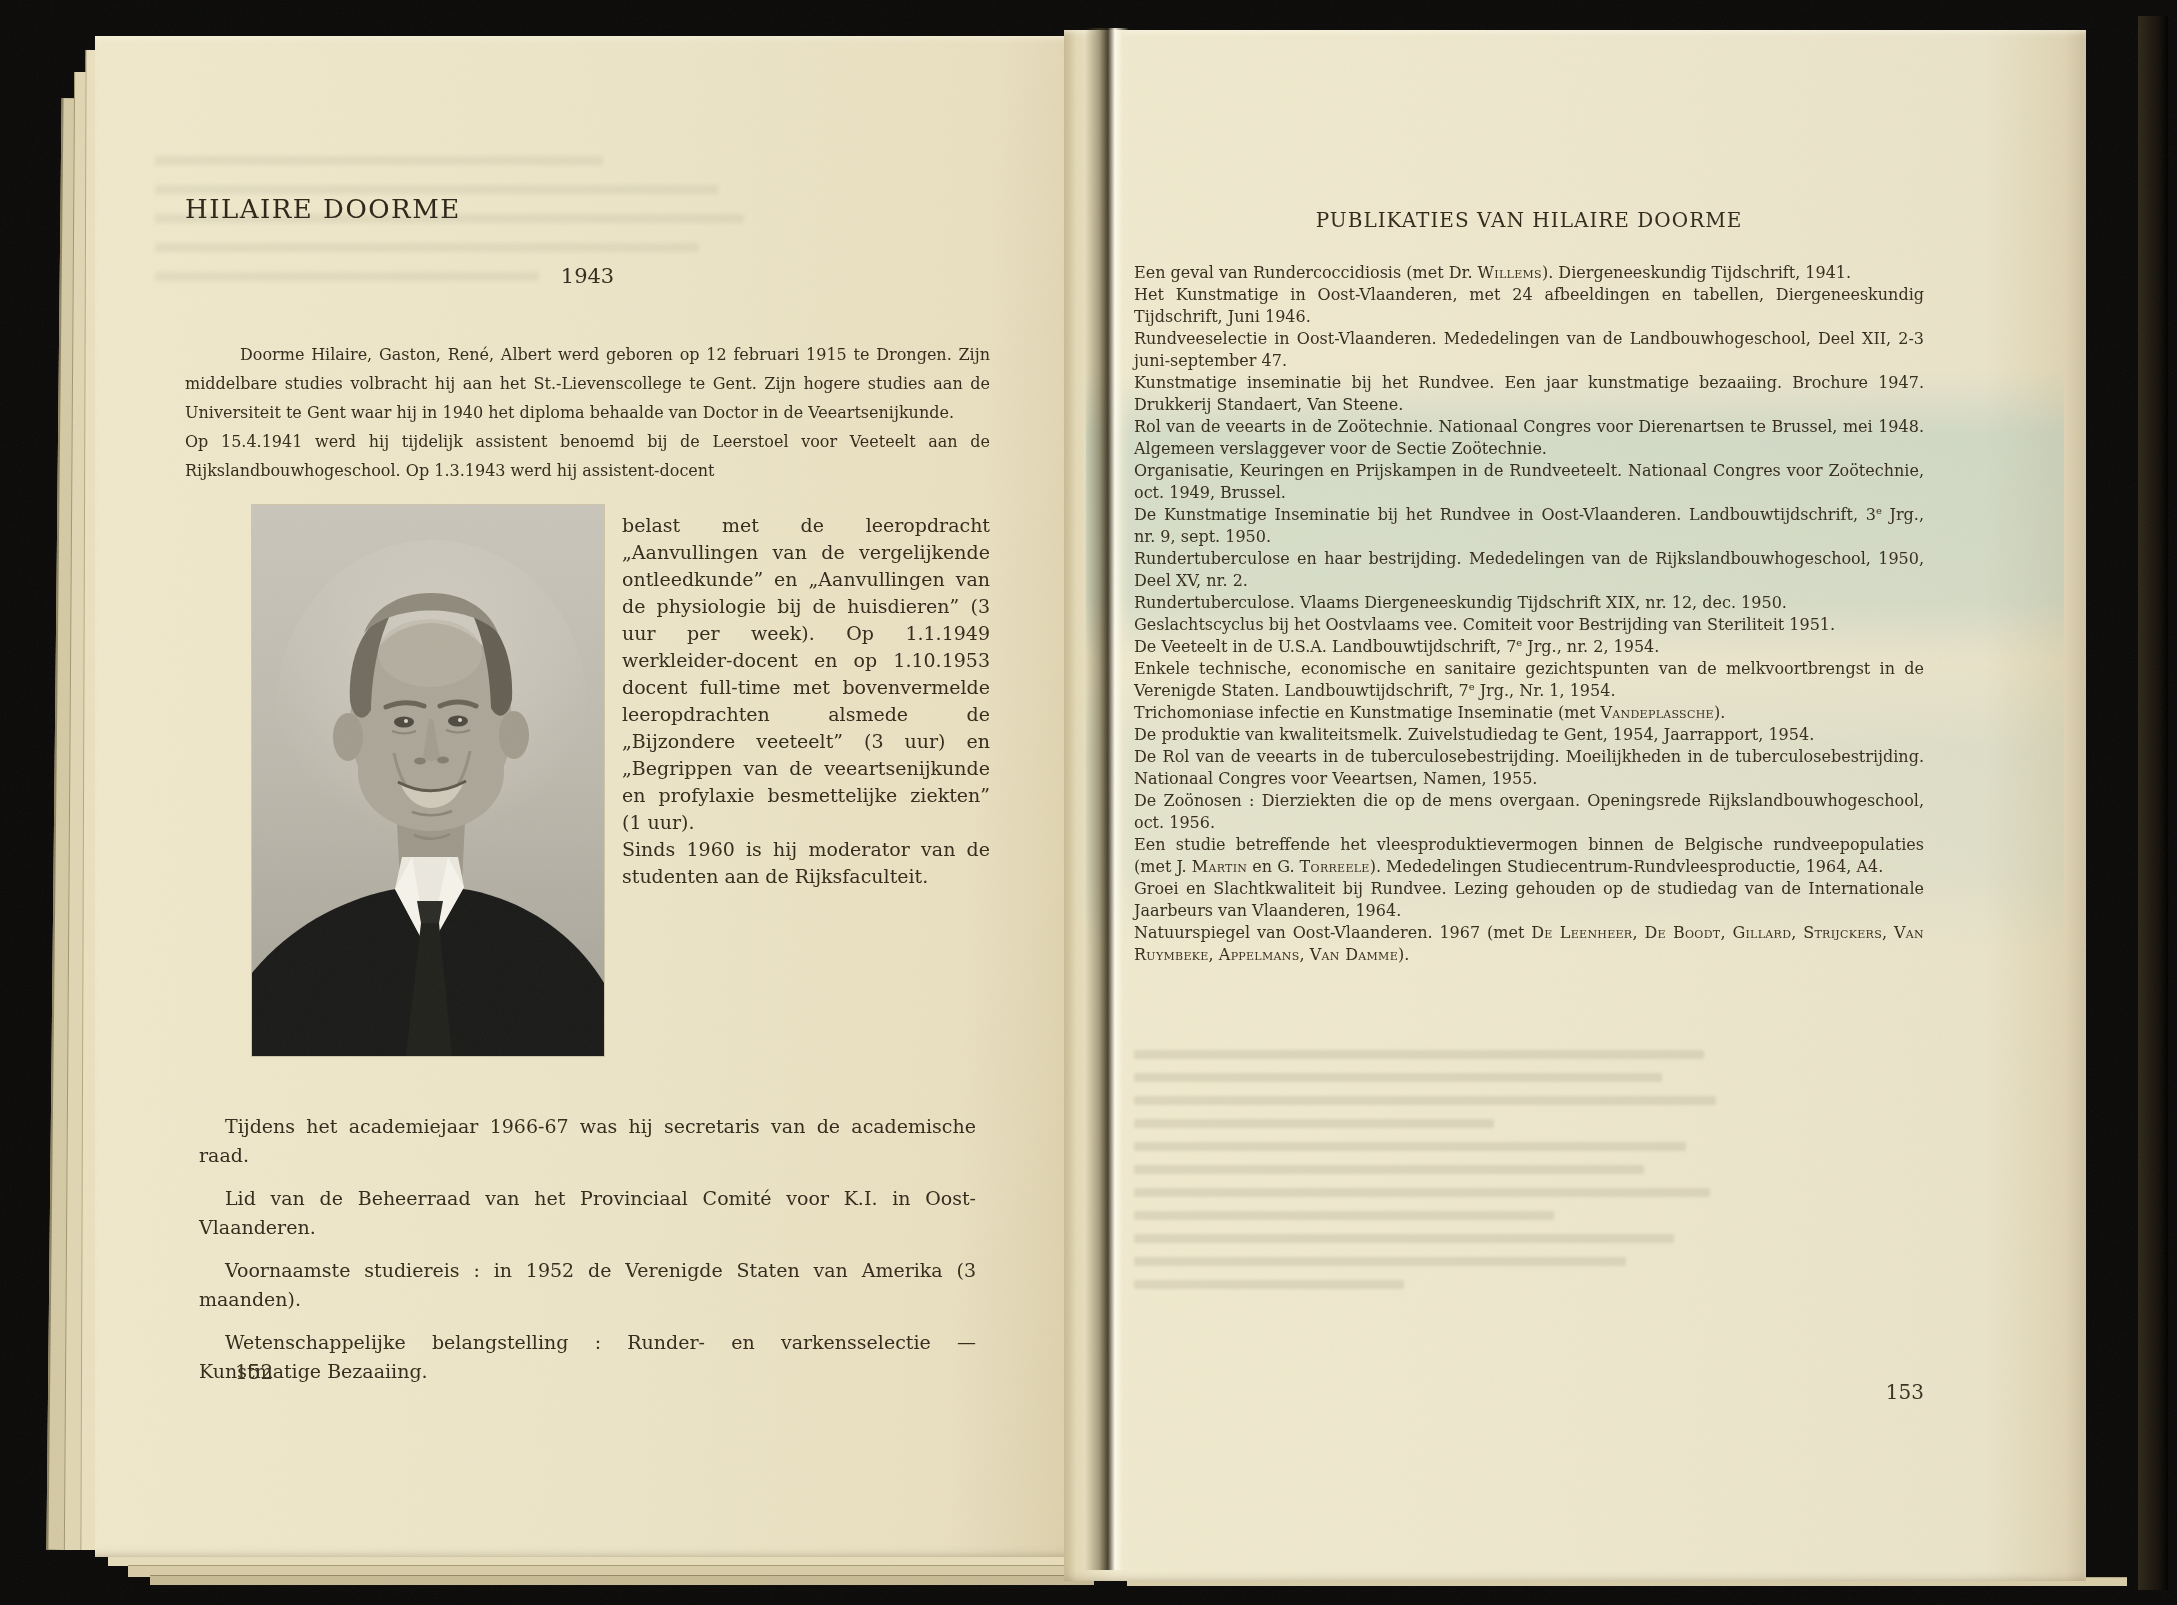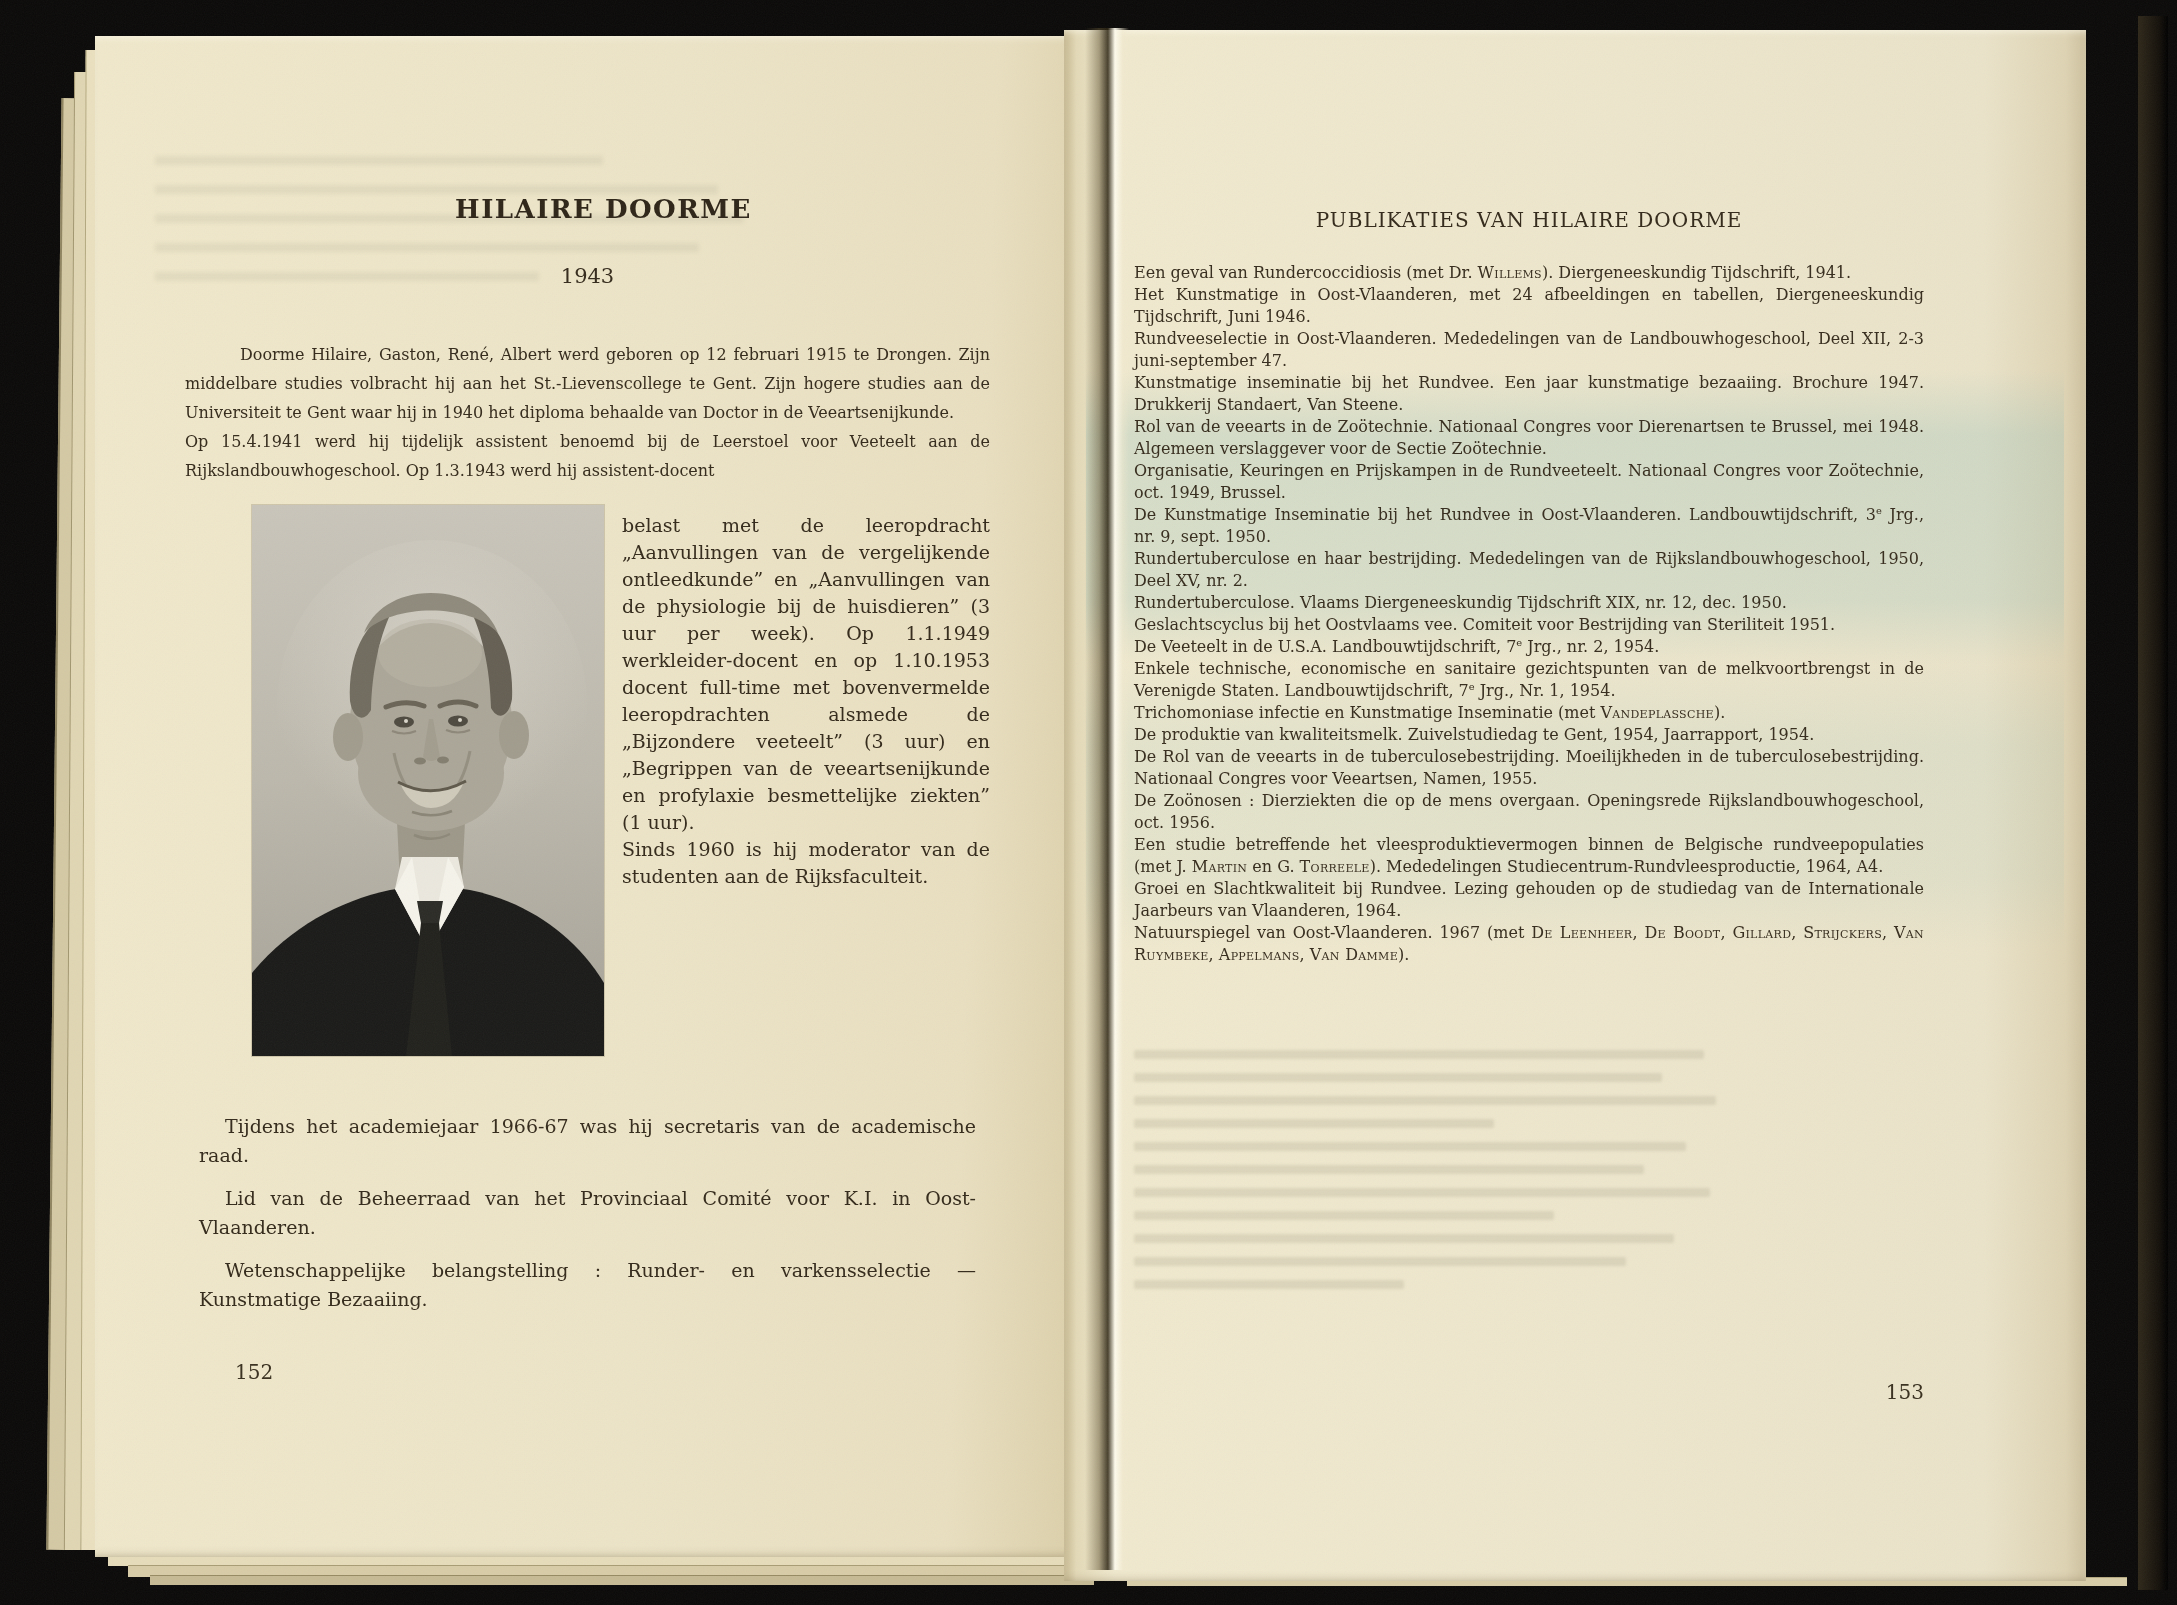--- a/index.html
+++ b/index.html
@@ -22,22 +22,22 @@
   #left-page{left:95px;top:36px;width:1010px;height:1521px;
     background:linear-gradient(92deg,#f0e8cb 0%,#ece4c7 55%,#e9dfc0 85%,#ddd1ac 96%,#c3b68c 100%);
     box-shadow:inset 0 5px 8px -5px rgba(255,253,240,.9), inset 0 -8px 10px -8px rgba(120,105,70,.5);}
   #right-page{left:1064px;top:30px;width:1022px;height:1551px;
     background:linear-gradient(90deg,#c5b78f 0%,#e3d9b7 1.2%,#f0e9ce 5%,#ede6cc 55%,#eae3c9 90%,#ded3b3 98%,#cdc09e 100%);
     box-shadow:inset 0 5px 8px -5px rgba(255,253,240,.9), inset 0 -8px 10px -8px rgba(120,105,70,.45);}
   #gutter{position:absolute;left:1085px;top:28px;width:44px;height:1542px;z-index:6;
     background:linear-gradient(90deg,rgba(120,105,70,0) 0%,rgba(95,82,50,.5) 32%,rgba(42,34,16,.85) 52%,rgba(255,252,238,.95) 68%,rgba(242,234,208,.45) 86%,rgba(242,234,208,0) 100%);}
 
   
-  .title{position:absolute;left:106px;top:158px;width:805px;text-align:center;
-         font-size:26px;letter-spacing:1.5px;color:#2e2518;font-weight:bold;}
+  .title{position:absolute;left:90px;top:158px;width:805px;
+         font-size:26px;letter-spacing:1.5px;color:#2e2518;}
   .year{position:absolute;left:90px;top:228px;width:805px;text-align:center;
         font-size:21px;color:#352b1c;}
   .bio{position:absolute;color:#342a1b;text-align:justify;}
   #bio-top{left:90px;top:304px;width:805px;font-size:16px;line-height:29px;}
   #bio-top p{margin:0;}
   #bio-top p:first-child{text-indent:55px;}
   #bio-wrap{left:527px;top:476px;width:368px;font-size:19px;line-height:27px;}
   #bio-wrap p{margin:0;}
   #bio-bottom{left:90px;top:1062px;width:805px;font-size:19px;line-height:29px;}
   #bio-bottom p{margin:14px;text-indent:26px;}
@@ -156,20 +156,21 @@
       </svg>
     </div>
 
     <div class="bio" id="bio-wrap">
         <p>belast met de leeropdracht „Aanvullingen van de vergelijkende ontleedkunde” en „Aanvullingen van de physiologie bij de huisdieren” (3 uur per week). Op 1.1.1949 werkleider-docent en op 1.10.1953 docent full-time met bovenvermelde leeropdrachten alsmede de „Bijzondere veeteelt” (3 uur) en „Begrippen van de veeartsenijkunde en profylaxie besmettelijke ziekten” (1 uur).</p>
         <p>Sinds 1960 is hij moderator van de studenten aan de Rijksfaculteit.</p>
       </div>
     <div class="bio" id="bio-bottom">
         <p>Tijdens het academiejaar 1966-67 was hij secretaris van de academische raad.</p>
         <p>Lid van de Beheerraad van het Provinciaal Comité voor K.I. in Oost-Vlaanderen.</p>
+        <p>Voornaamste studiereis : in 1952 de Verenigde Staten van Amerika (3 maanden).</p>
         <p>Wetenschappelijke belangstelling : Runder- en varkensselectie — Kunstmatige Bezaaiing.</p>
       </div>
 
     <div class="pagenum" id="page-152">152</div>
   </div>
 
   <div class="page" id="right-page">
     <div class="tint" id="tint1"></div>
     <div class="tint" id="tint2"></div>
     <div class="ghosts" id="ghost-right">

